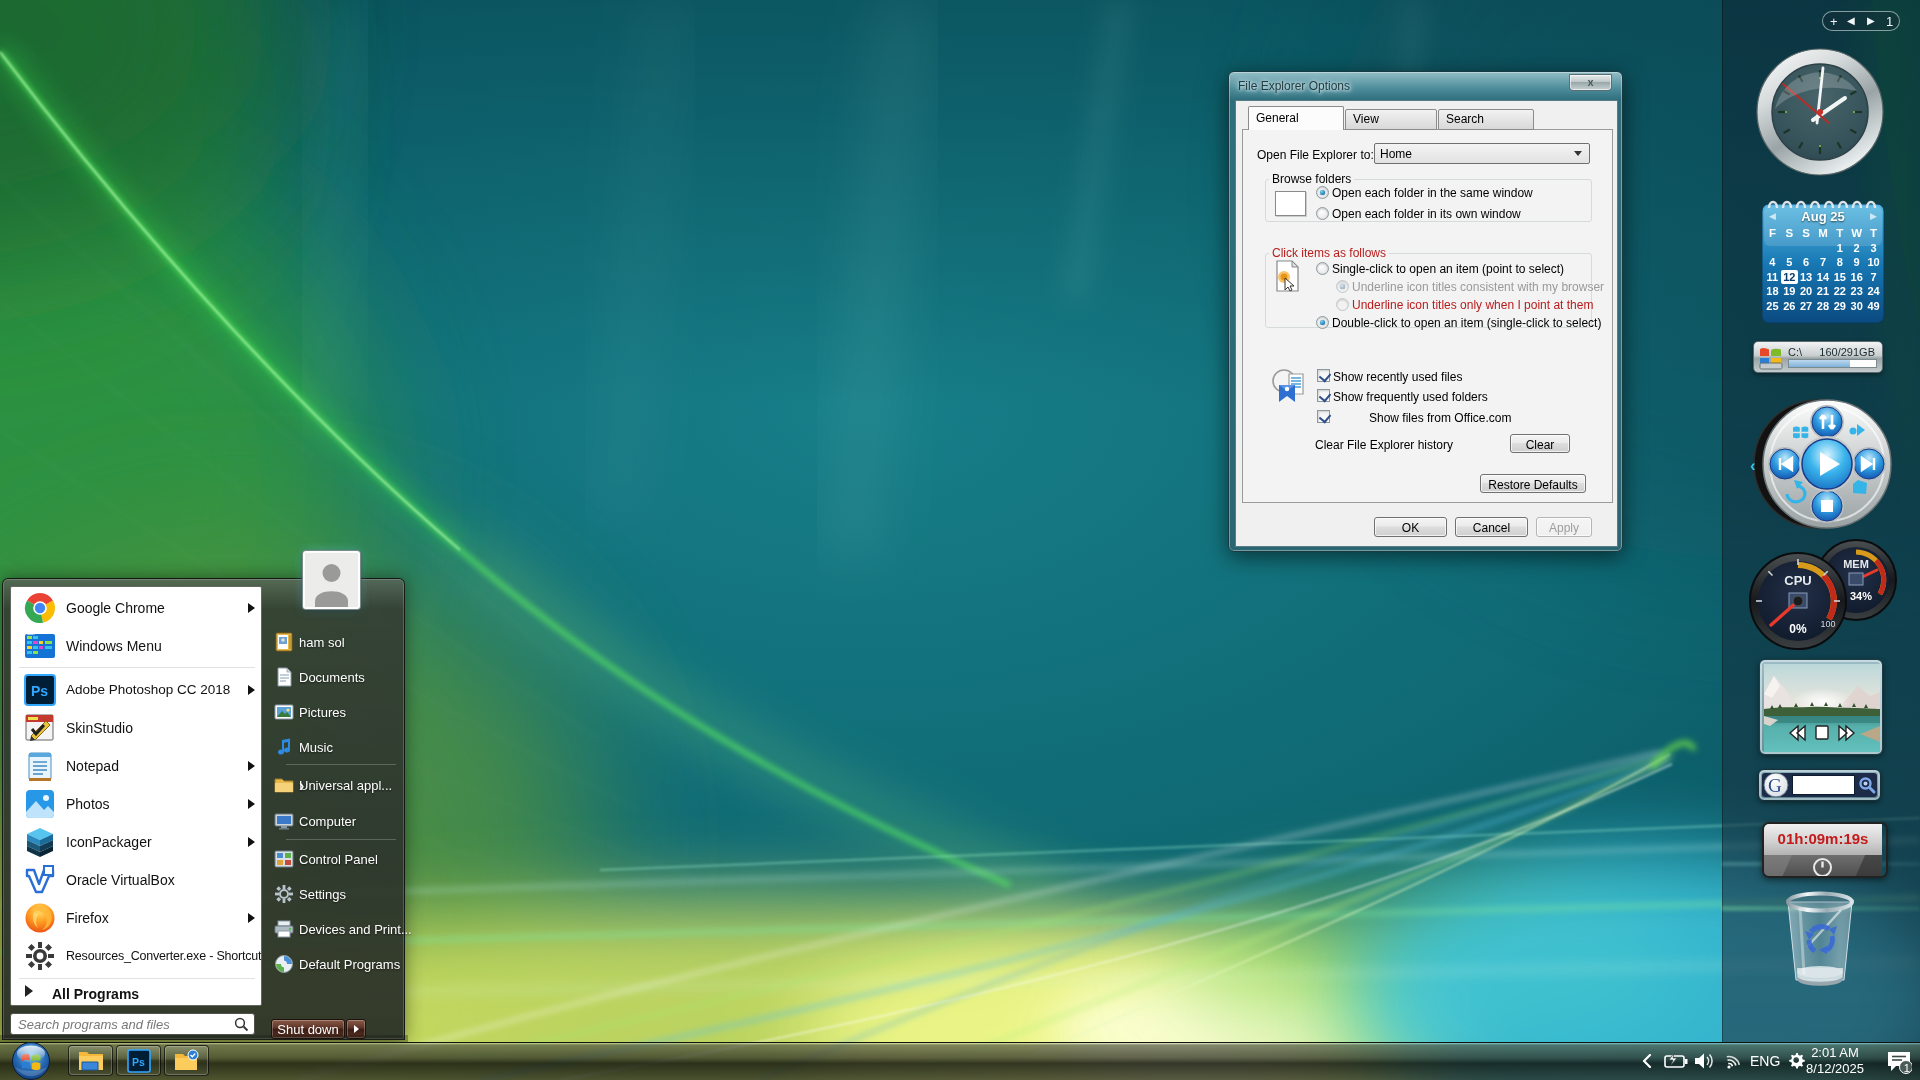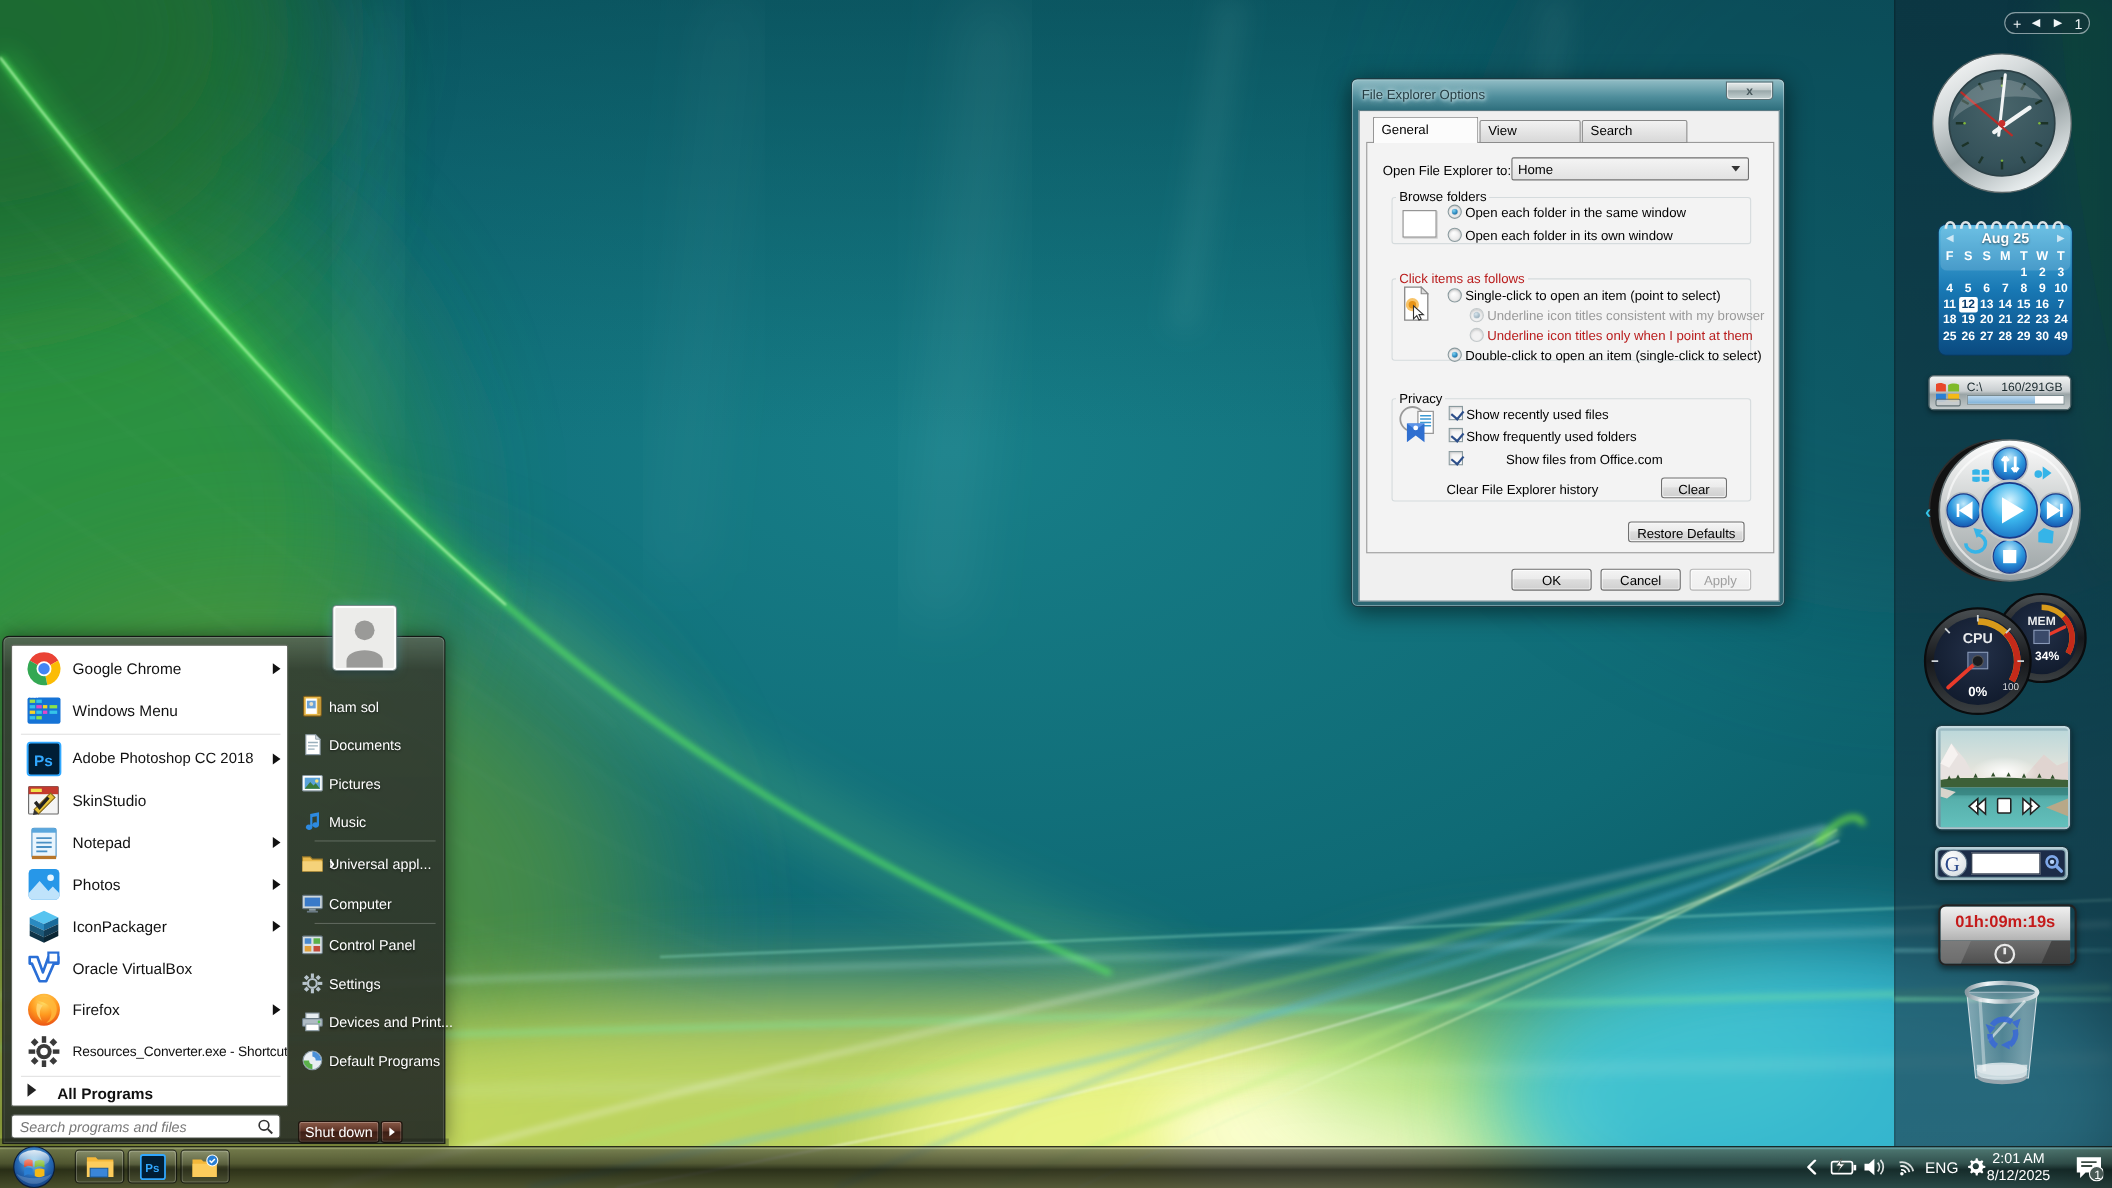--- a/index.html
+++ b/index.html
@@ -380,23 +380,20 @@
         </svg>
         <div class="abs radio" style="left:73px;top:132px;"></div>
         <div class="abs" style="left:89px;top:132px;">Single-click to open an item (point to select)</div>
         <div class="abs radio dis sel" style="left:93px;top:150px;"></div>
         <div class="abs" style="left:109px;top:150px;color:#9a9a9a;">Underline icon titles consistent with my browser</div>
         <div class="abs radio dis" style="left:93px;top:168px;"></div>
         <div class="abs" style="left:109px;top:168px;color:#b91c1c;">Underline icon titles only when I point at them</div>
         <div class="abs radio sel" style="left:73px;top:186px;"></div>
         <div class="abs" style="left:89px;top:186px;">Double-click to open an item (single-click to select)</div>
 
-        <fieldset class="abs" style="left:22px;top:225px;width:327px;height:101px;border:1px solid #d5dbdd;border-radius:3px;">
-          <legend style="font-size:12px;color:#000;padding:0 3px;margin-left:3px;">Privacy</legend>
-        </fieldset>
         <svg class="abs" style="left:28px;top:238px;" width="38" height="36" viewBox="0 0 38 36">
           <circle cx="13" cy="13" r="11" fill="#f4f4f4" stroke="#9a9a9a" stroke-width="1.6"></circle>
           <path d="M18,6 L32,6 L32,26 L18,26 Z" fill="#fff" stroke="#9a9a9a" stroke-width="1.2"></path>
           <g stroke="#3b99d4" stroke-width="1.4">
               <path d="M20,10 H30"></path>
               <path d="M20,13 H30"></path>
               <path d="M20,16 H30"></path>
               <path d="M20,19 H30"></path>
             </g>
           <path d="M8,17 L24,17 L24,34 L16,28 L8,34 Z" fill="#2f6fd0"></path>

